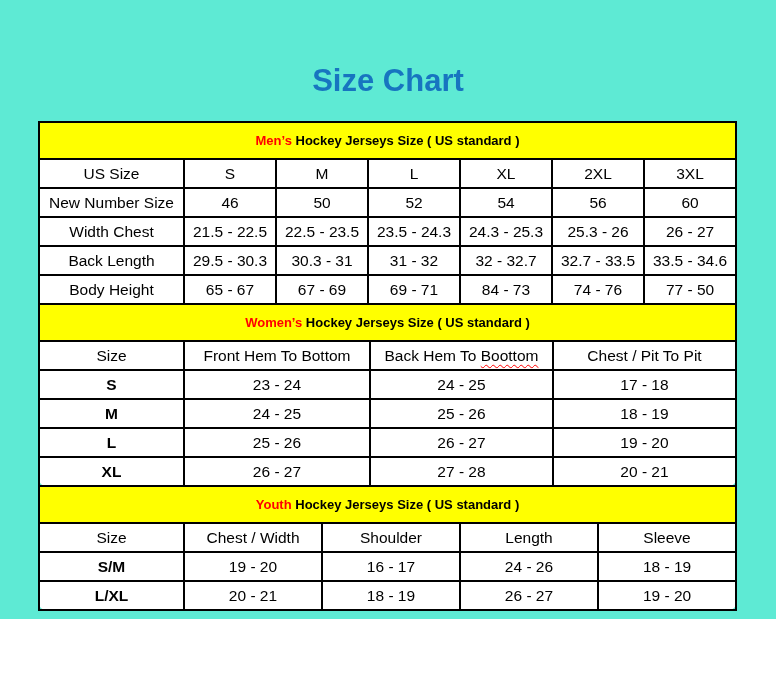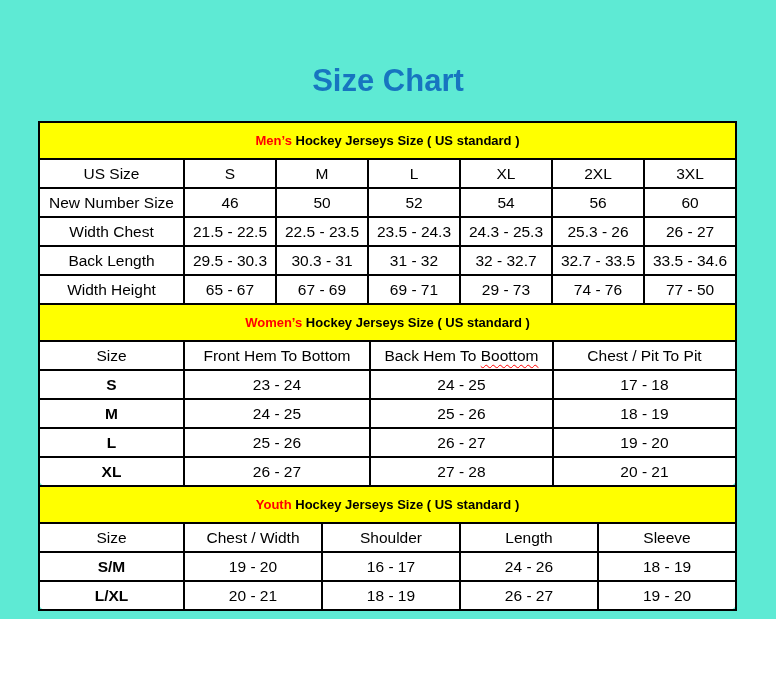--- a/index.html
+++ b/index.html
@@ -127,25 +127,25 @@
         <tr>
           <td>Back Length</td>
           <td>29.5 - 30.3</td>
           <td>30.3 - 31</td>
           <td>31 - 32</td>
           <td>32 - 32.7</td>
           <td>32.7 - 33.5</td>
           <td>33.5 - 34.6</td>
         </tr>
         <tr>
-          <td>Width Height</td>
+          <td>Body Height</td>
           <td>65 - 67</td>
           <td>67 - 69</td>
           <td>69 - 71</td>
-          <td>29 - 73</td>
+          <td>84 - 73</td>
           <td>74 - 76</td>
           <td>77 - 50</td>
         </tr>
       </tbody>
     </table>
 
     <table class="size-table stacked">
       <colgroup>
         <col style="width:145px">
           <col style="width:186px">

